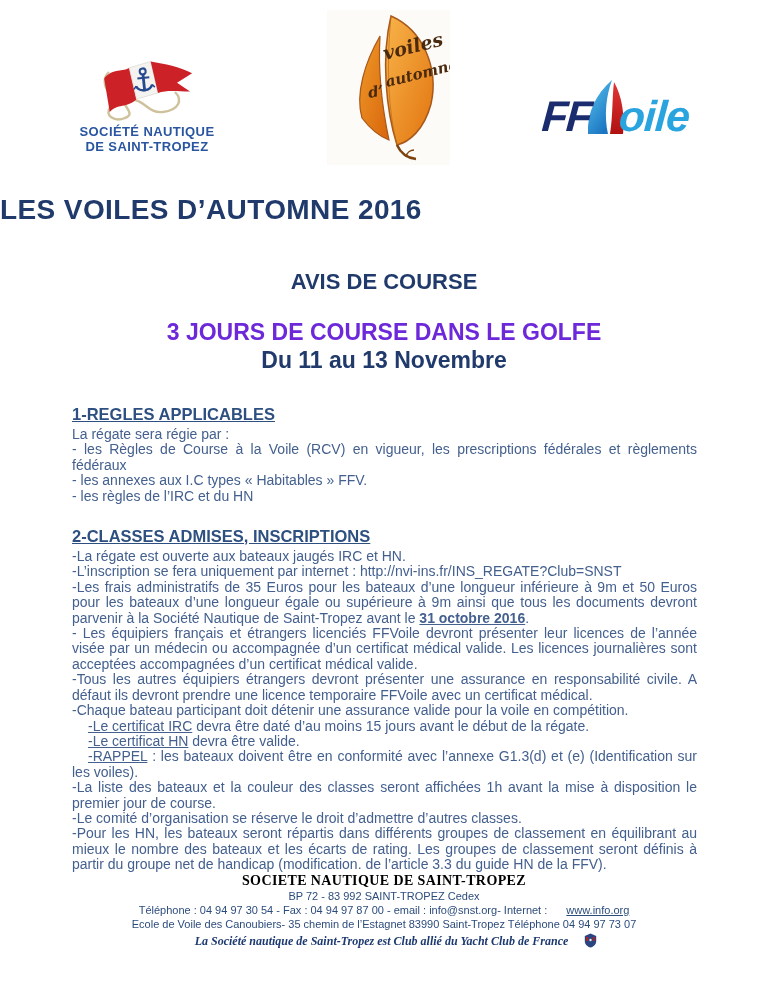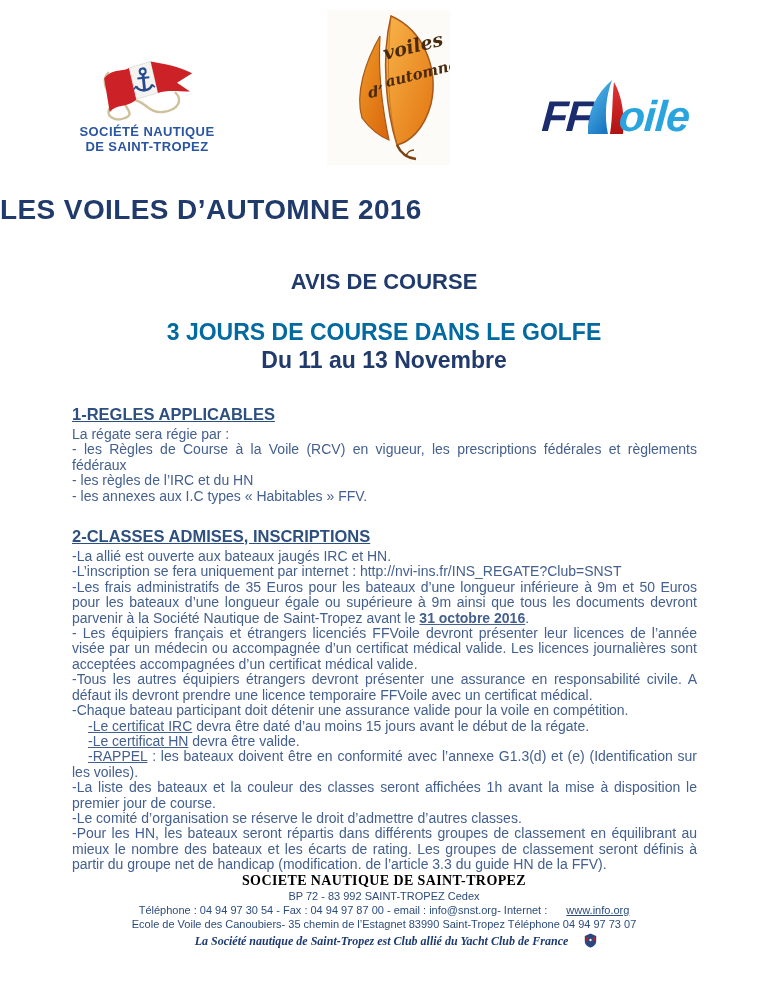--- a/index.html
+++ b/index.html
@@ -19,21 +19,21 @@
           letter-spacing:-2px;line-height:0.78;transform:skewX(-4deg);}
   .ffv-oile{font-size:43px;font-weight:bold;font-style:italic;color:#29a4df;
           letter-spacing:-1px;line-height:0.78;transform:skewX(-4deg);}
   .ffv-sail{margin:0 -9px 0 -7px;}
   
   .title{margin:25px 0 0;font-size:28px;line-height:30px;
          font-weight:bold;color:#203a6b;letter-spacing:0.4px;}
   .sub1{margin:44px 0 0;text-align:center;font-size:22px;line-height:25px;
         font-weight:bold;color:#203a6b;}
   .sub2{margin:26px 0 0;text-align:center;font-size:23px;line-height:25px;
-        font-weight:bold;color:#0369a1;}
+        font-weight:bold;color:#6d28d9;}
   .sub3{margin:3px 0 0;text-align:center;font-size:23px;line-height:25px;
         font-weight:bold;color:#203a6b;}
   
   .content{padding:0 71px 0 72px;}
   .sec1{margin-top:31px;}
   .sec2{margin-top:22px;}
   .sec-heading{margin:0 0 2px;font-size:16.5px;line-height:21px;font-weight:bold;
         color:#2e5080;text-decoration:underline;}
   .body-p{margin:0;font-size:14px;line-height:15.4px;color:#44608f;text-align:justify;}
   .bu{font-weight:bold;text-decoration:underline;}
@@ -126,27 +126,27 @@
   <h2 class="sub1">AVIS DE COURSE</h2>
   <h2 class="sub2">3 JOURS DE COURSE DANS LE GOLFE</h2>
   <h2 class="sub3">Du 11 au 13 Novembre</h2>
 
   <div class="content">
 
     <section class="sec1">
       <h3 class="sec-heading">1-REGLES APPLICABLES</h3>
       <p class="body-p">La régate sera régie par :</p>
       <p class="body-p">- les Règles de Course à la Voile (RCV) en vigueur, les prescriptions fédérales et règlements fédéraux</p>
+      <p class="body-p">- les annexes aux I.C  types « Habitables » FFV.</p>
       <p class="body-p">- les règles de l’IRC et du HN</p>
-      <p class="body-p">- les annexes aux I.C  types « Habitables » FFV.</p>
     </section>
 
     <section class="sec2">
       <h3 class="sec-heading">2-CLASSES ADMISES, INSCRIPTIONS</h3>
-      <p class="body-p">-La allié est ouverte aux bateaux jaugés IRC et HN.</p>
+      <p class="body-p">-La régate est ouverte aux bateaux jaugés IRC et HN.</p>
       <p class="body-p">
         <span>-L’inscription se fera uniquement par internet : </span><span>http://nvi-ins.fr/INS_REGATE?Club=SNST</span>
       </p>
       <p class="body-p">
         <span>-Les frais administratifs de 35 Euros pour les bateaux d’une longueur inférieure à 9m et 50 Euros pour les bateaux d’une longueur égale ou supérieure à 9m ainsi que tous les documents devront parvenir à la Société Nautique de Saint-Tropez avant le </span><span class="bu">31  octobre 2016</span><span>.</span>
       </p>
       <p class="body-p">- Les équipiers français et étrangers licenciés FFVoile devront présenter leur licences de l’année visée par un médecin ou accompagnée d’un certificat médical valide. Les licences journalières sont acceptées accompagnées d’un certificat médical valide.</p>
       <p class="body-p">-Tous les autres équipiers étrangers devront présenter une assurance en responsabilité civile. A défaut ils devront prendre une licence temporaire FFVoile avec un certificat médical.</p>
       <p class="body-p">-Chaque bateau participant doit détenir une assurance valide pour la voile en compétition.</p>
       <p class="body-p">

